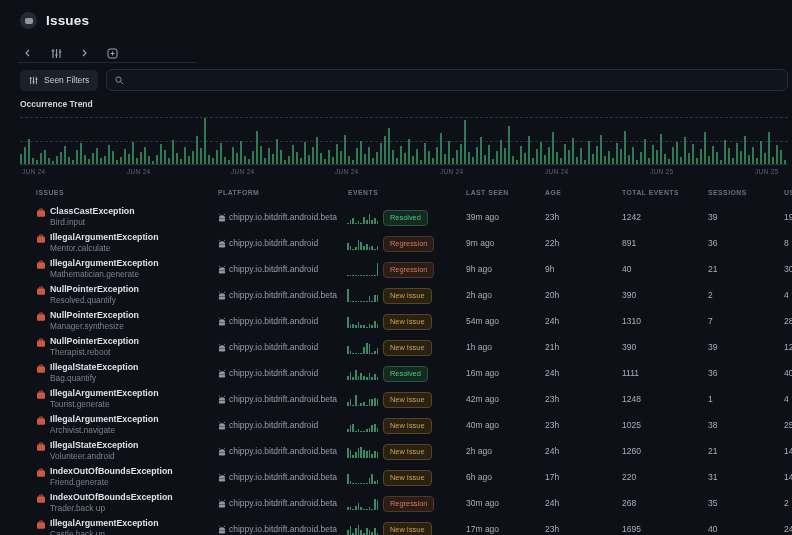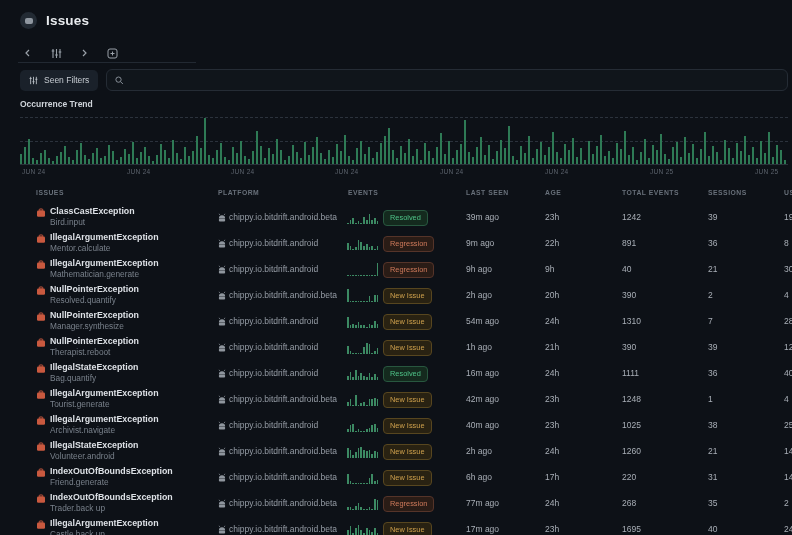--- a/index.html
+++ b/index.html
@@ -812,21 +812,21 @@
         <i style="height: 7px;"></i>
         <i style="height: 2.8px;"></i>
         <i style="height: 1px;"></i>
         <i style="height: 1px;"></i>
         <i style="height: 2.8px;"></i>
         <i style="height: 1px;"></i>
         <i style="height: 11.2px;"></i>
         <i style="height: 9.8px;"></i>
       </span>
     <span class="r-badge regression">Regression</span>
-    <span class="num r-last">77m ago</span>
+    <span class="num r-last">30m ago</span>
     <span class="num r-age">24h</span>
     <span class="num r-total">268</span>
     <span class="num r-sessions">35</span>
     <span class="num r-users">2</span>
   </div>
 
   <div class="row">
     <span class="r-icon">
       <svg width="10" height="10" viewBox="0 0 10 10">
         <rect x="3.2" y="1" width="3.6" height="2" rx="0.8" fill="none" stroke="#c9593f" stroke-width="1"></rect>

